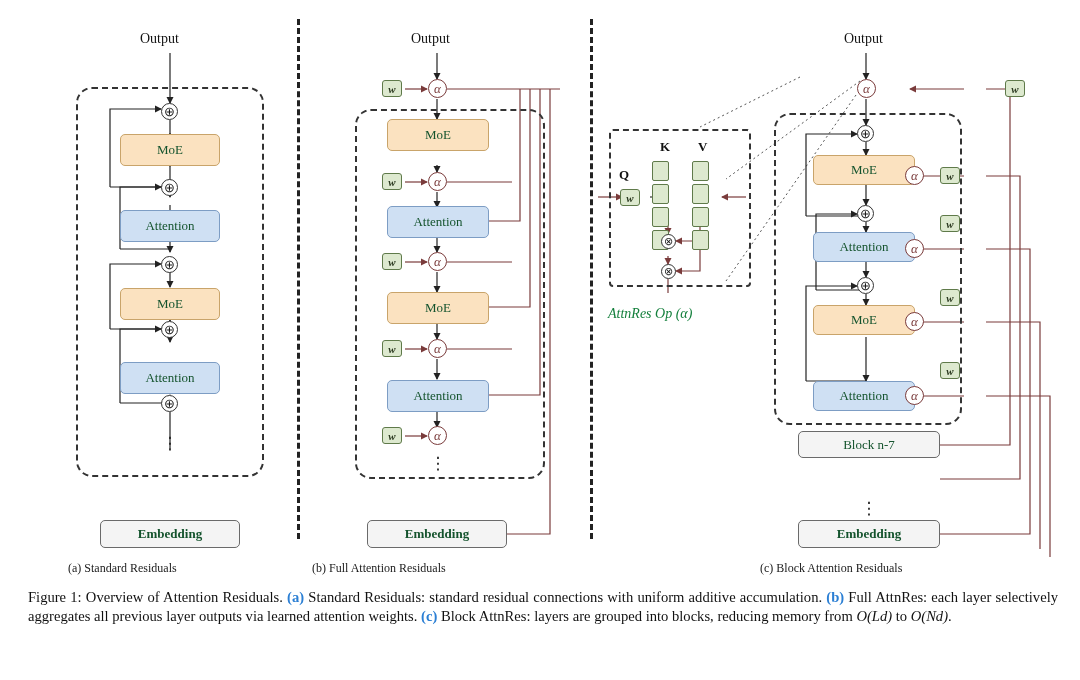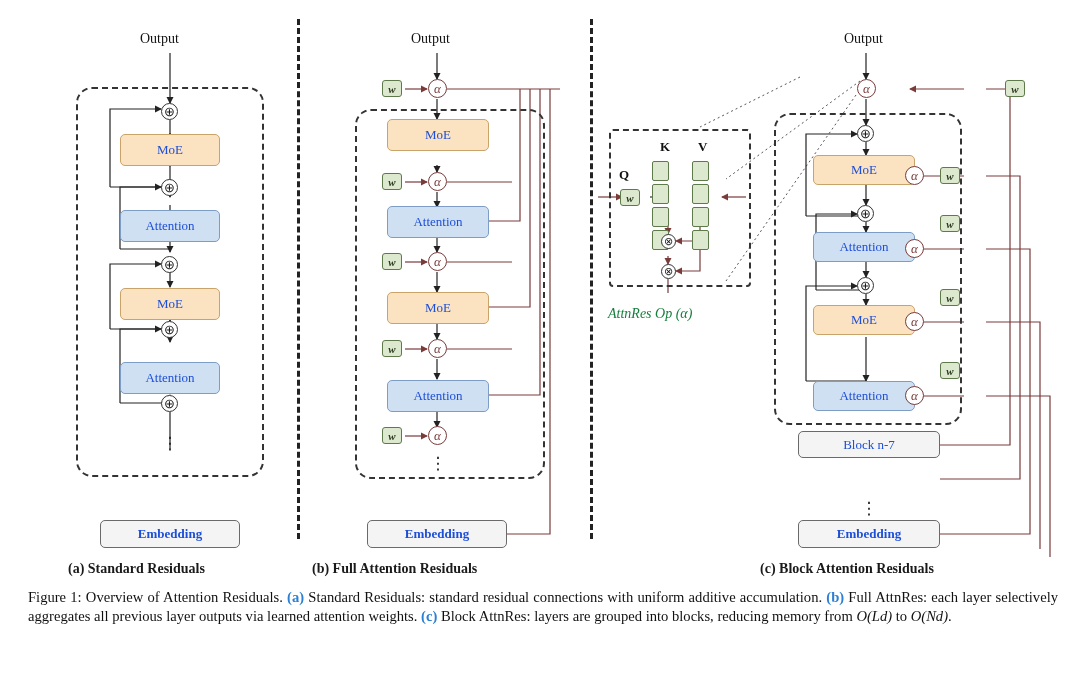--- a/index.html
+++ b/index.html
@@ -9,36 +9,36 @@
     color:#1a1a1a;position:relative;overflow:hidden;
   }
   .fig{position:absolute;left:0;top:9px;width:1080px;height:560px;}
   .panel{position:absolute;top:0;height:560px;}
   .divider{position:absolute;border-left:3px dashed #222;height:520px;top:10px;}
 
   
   .box{
     position:absolute;box-sizing:border-box;border:1px solid #4a4a4a;border-radius:5px;
     display:flex;align-items:center;justify-content:center;
-    font-size:13px;font-family:"Liberation Serif",serif;color:#1d4ed8;
+    font-size:13px;font-family:"Liberation Serif",serif;color:#14532d;
     background:#fff;
   }
   .moe{background:#fbe2c0;border-color:#c9a46a;}
   .attn{background:#cfe0f3;border-color:#7d9dc4;}
   .plain{background:#f4f4f4;border-color:#6a6a6a;}
   .emb{background:#f4f4f4;border-color:#6a6a6a;font-weight:bold;}
 
   .dashedbox{
     position:absolute;box-sizing:border-box;border:2px dashed #333;border-radius:16px;
   }
   .label{
     position:absolute;font-size:14px;color:#111;white-space:nowrap;
     font-family:"Liberation Serif",serif;
   }
-  .caplabel{position:absolute;font-size:14px;white-space:nowrap;font-weight:bold;}
+  .caplabel{position:absolute;font-size:12px;white-space:nowrap;}
 
   
   .circ{
     position:absolute;box-sizing:border-box;border:1px solid #333;border-radius:50%;
     display:flex;align-items:center;justify-content:center;background:#fff;
     font-size:12px;line-height:1;
   }
   .circ.plus{width:17px;height:17px;font-size:13px;}
   .circ.alpha{width:19px;height:19px;border-color:#7a3b3b;color:#7a3b3b;font-style:italic;font-size:13px;}
   .circ.times{width:15px;height:15px;border-color:#333;font-size:11px;}

